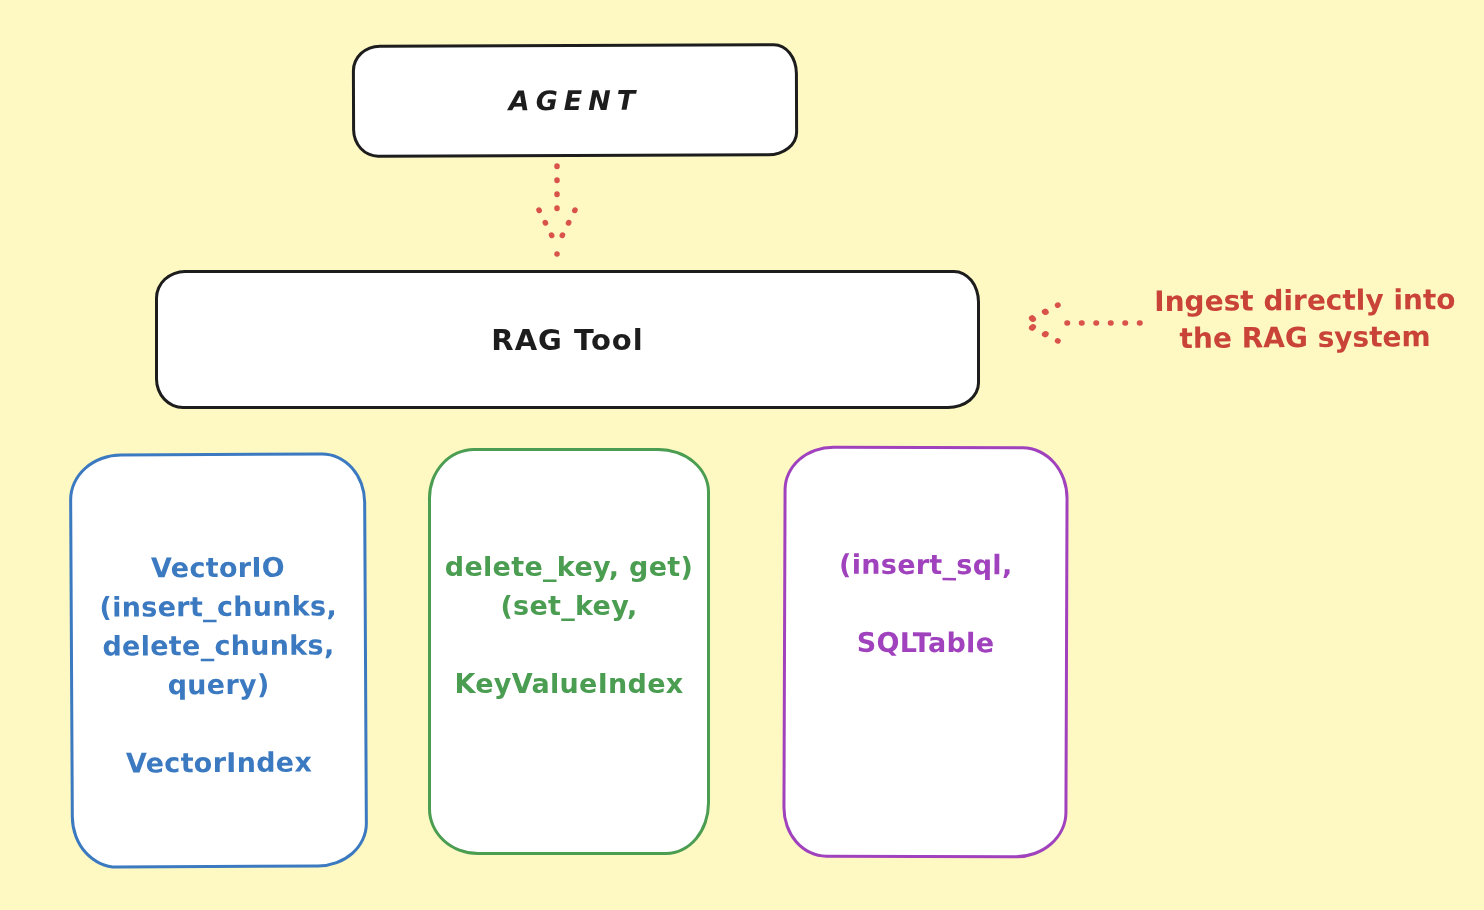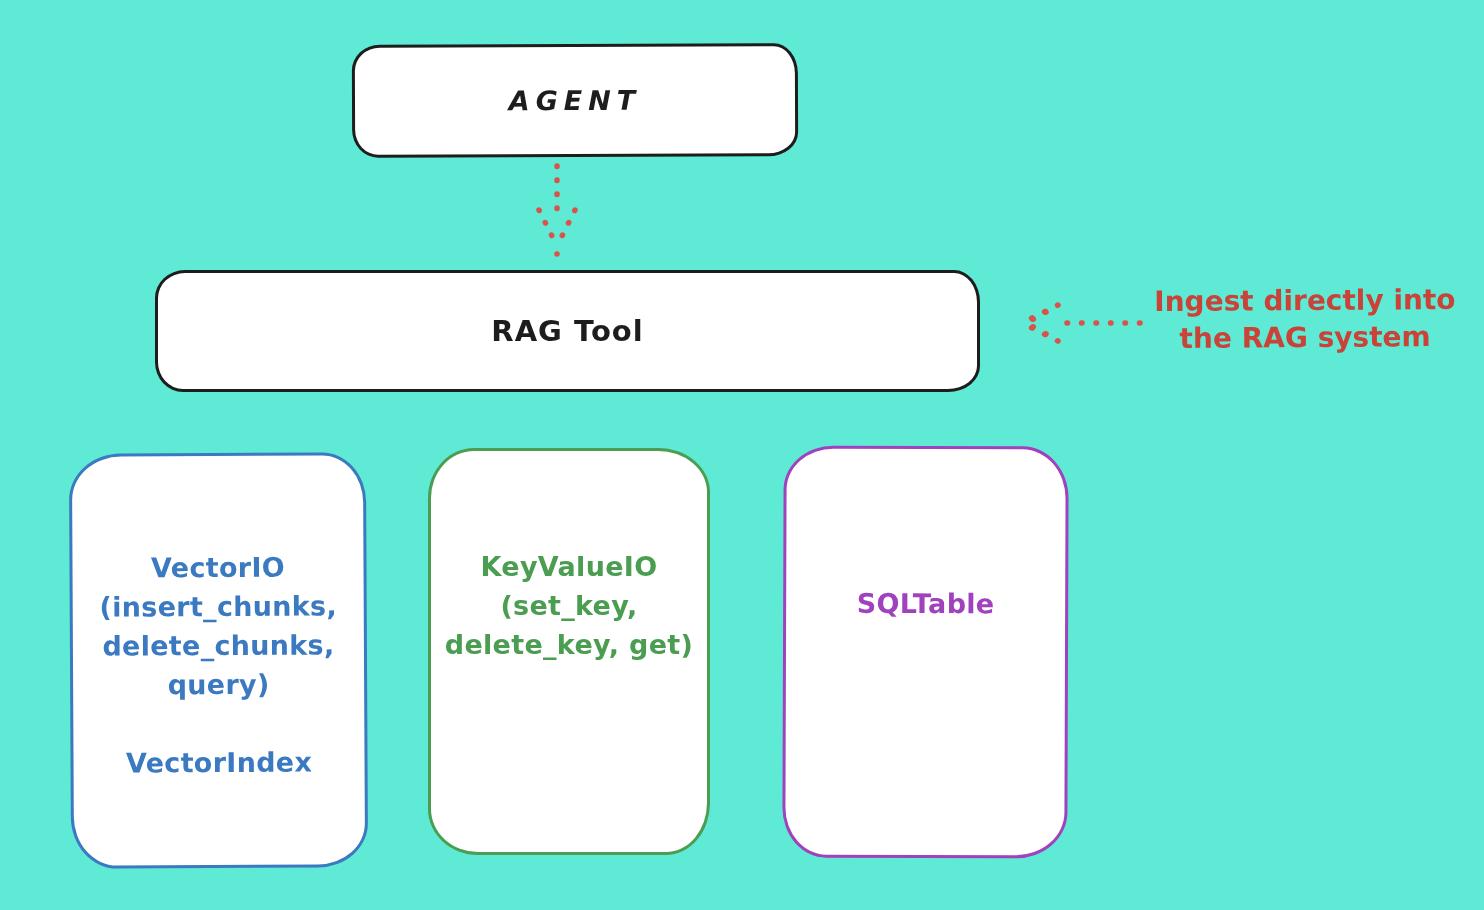--- a/index.html
+++ b/index.html
@@ -4,21 +4,21 @@
 <style>
   html, body {
     margin: 0;
     padding: 0;
     background: #ffffff;
   }
   .canvas {
     position: relative;
     width: 1484px;
     height: 910px;
-    background: #5eead4;
+    background: #fef9c3;
     overflow: hidden;
     font-family: "DejaVu Sans", sans-serif;
   }
   
   .node {
     position: absolute;
     background: #ffffff;
     border: 3.5px solid #1d1d1d;
     display: flex;
     align-items: center;
@@ -33,21 +33,21 @@
   }
   .node-agent .label {
     font-size: 27px;
     font-weight: 700;
     font-style: italic;
     letter-spacing: 6px;
     color: #1d1d1d;
   }
   .node-rag {
     left: 155px; top: 270px;
-    width: 825px; height: 122px;
+    width: 825px; height: 139px;
     border-radius: 30px 26px 32px 28px / 28px 32px 26px 30px;
   }
   .node-rag .label {
     font-size: 29px;
     font-weight: 600;
     letter-spacing: 1px;
     color: #1d1d1d;
   }
   
   .storage {
@@ -166,22 +166,23 @@
 
   <div class="storage storage-vector">
     <div class="line">VectorIO</div>
     <div class="line">(insert_chunks,</div>
     <div class="line">delete_chunks,</div>
     <div class="line">query)</div>
     <div class="index-label">VectorIndex</div>
   </div>
 
   <div class="storage storage-keyvalue">
-    <div class="line">KeyValueIO</div>
+    <div class="line">delete_key, get)</div>
     <div class="line">(set_key,</div>
-    <div class="line">delete_key, get)</div>
+    <div class="index-label">KeyValueIndex</div>
   </div>
 
   <div class="storage storage-relational">
+    <div class="line">(insert_sql,</div>
     <div class="index-label">SQLTable</div>
   </div>
 
 </div>
 
 </body></html>

